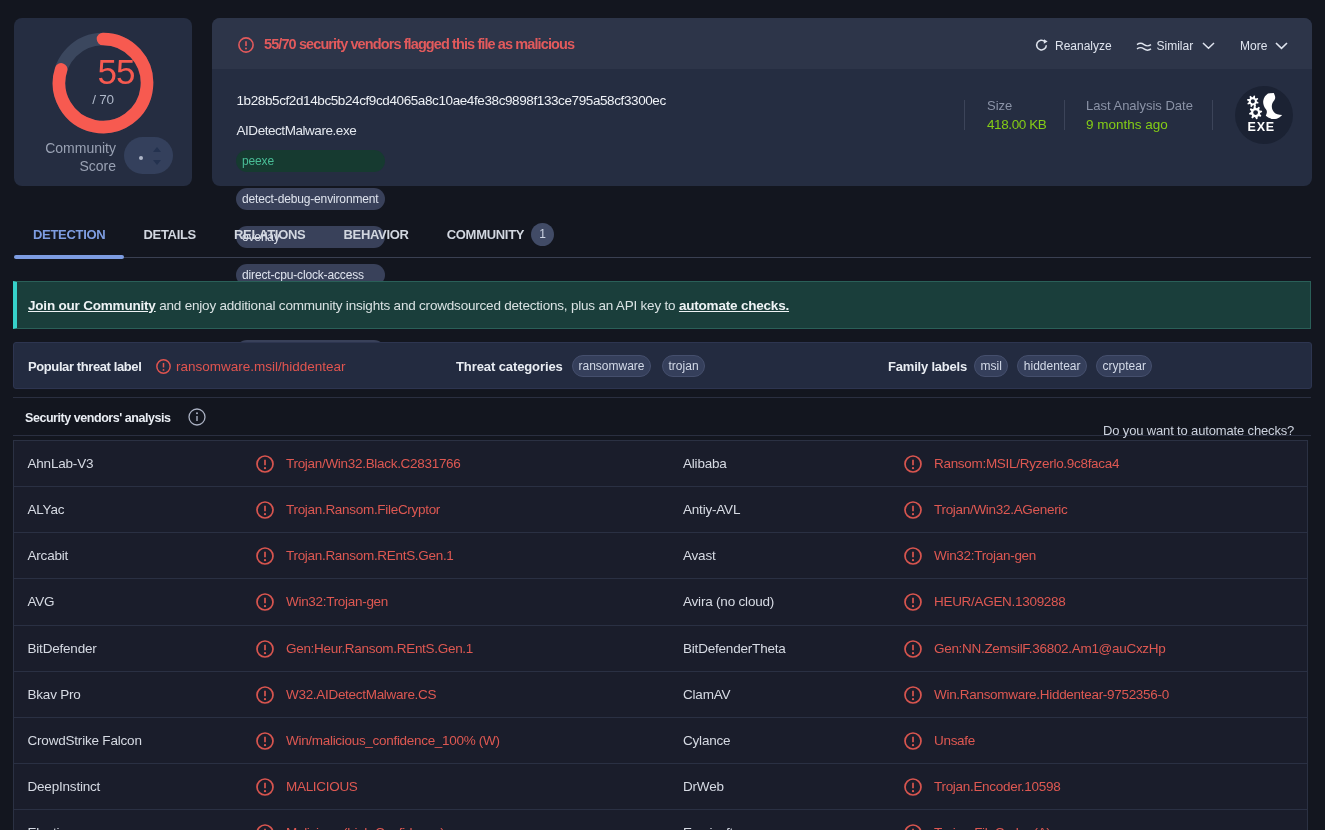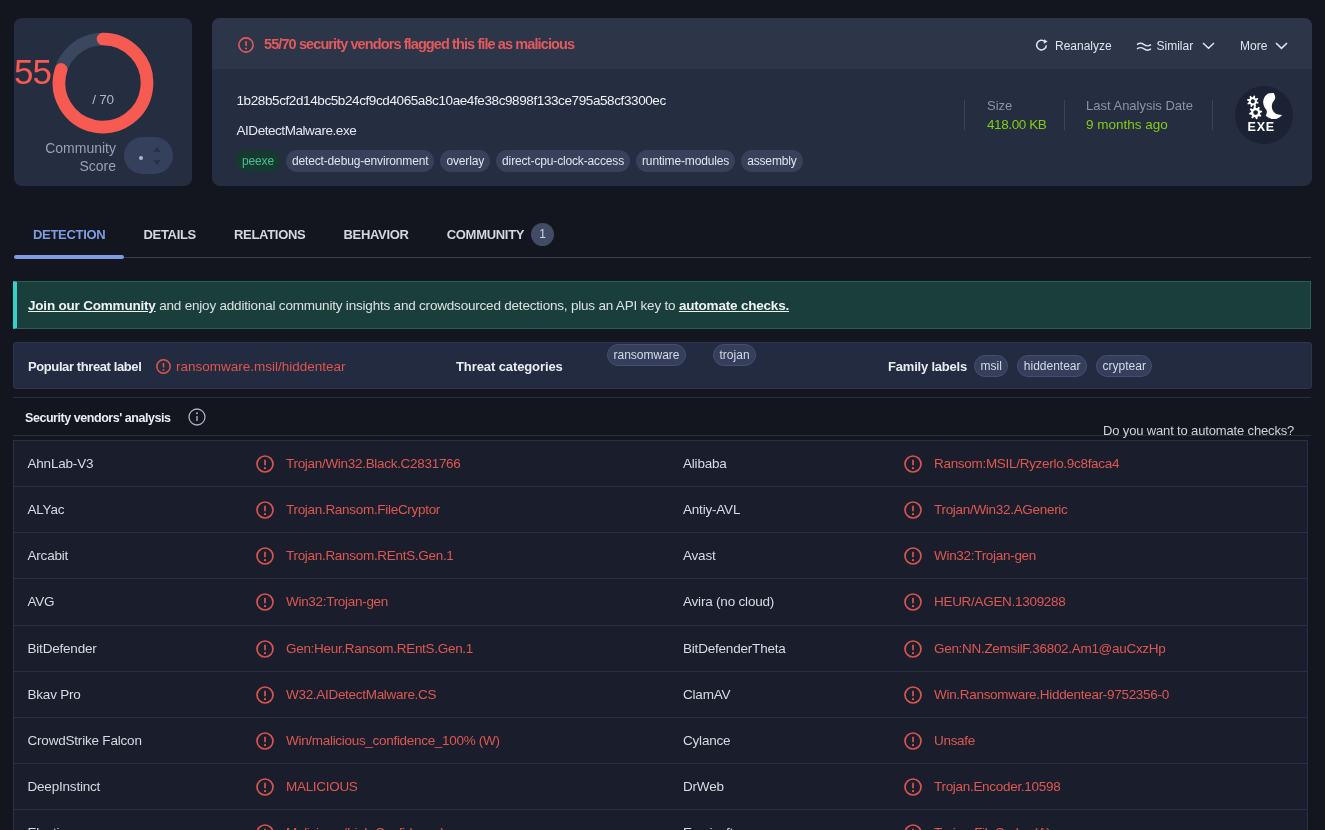--- a/index.html
+++ b/index.html
@@ -3,41 +3,41 @@
 <meta charset="utf-8">
 <style>
 * { margin:0; padding:0; box-sizing:border-box; }
 html,body { width:1325px; height:830px; background:#13161f; font-family:"Liberation Sans", sans-serif; overflow:hidden; }
 .abs { position:absolute; }
 body { position:relative; }
 
 
 #scoreCard { left:14px; top:18px; width:178px; height:168px; background:#252d41; border-radius:8px; }
 #gauge { left:51px; top:30.5px; }
-#gNum { left:14px; top:51.5px; width:204px; text-align:left; font-size:35px; color:#f75a50; letter-spacing:-1px;}
+#gNum { left:14px; top:51.5px; width:204px; text-align:center; font-size:35px; color:#f75a50; letter-spacing:-1px;}
 #gDen { left:14px; top:92px; width:178px; text-align:center; font-size:13.5px; color:#aeb7c8; letter-spacing:-0.3px; }
 #commLabel { left:30px; top:139px; width:86px; text-align:right; font-size:14px; line-height:18px; color:#99a1b3; }
 #votePill { left:123.5px; top:137px; width:49px; height:37px; background:#34405c; border-radius:19px; }
 #voteDot { left:139px; top:156px; width:4px; height:4px; border-radius:2px; background:#aeb6c8; }
 .caret { width:0; height:0; border-left:4.5px solid transparent; border-right:4.5px solid transparent; }
 #caretUp { left:153px; top:146.5px; border-bottom:5.5px solid #24324f; }
 #caretDn { left:153px; top:160px; border-top:5.5px solid #24324f; }
 
 
 #headCard { left:211.5px; top:18px; width:1100px; height:168px; background:#252d41; border-radius:8px; }
 #alertStrip { left:211.5px; top:18px; width:1100px; height:51px; background:#2d3549; border-radius:8px 8px 0 0; }
 #alertTxt { left:264px; top:35.5px; font-size:14.5px; font-weight:bold; color:#e25a5c; letter-spacing:-0.9px; }
 #alertIcon { left:238px; top:37px; }
 .hbtn { top:38.5px; font-size:12px; color:#dfe4ee; }
 #reanTxt { left:1055px; }
 #simTxt { left:1156.5px; }
 #moreTxt { left:1240px; }
 #hash { left:236.5px; top:93px; font-size:13.5px; color:#eef1f6; letter-spacing:-0.4px; }
 #fname { left:236.5px; top:123px; font-size:13.5px; color:#e4e8ef; letter-spacing:-0.45px; }
-#tags { left:236px; top:150px; display:flex; gap:6px; }
+#tags { left:236px; top:150px; display:flex; gap:16px;flex-direction:column; }
 .tag { height:22px; line-height:22px; padding:0 6px; border-radius:11px; background:#39415a; color:#dee3ed; font-size:12px; letter-spacing:-0.15px; }
 .tag.green { background:#163a30; color:#49bd96; }
 .vdiv { top:100px; width:1px; height:30px; background:#3c4459; }
 #metaSize { left:987px; top:98px; }
 #metaDate { left:1086px; top:98px; }
 .metaLab { font-size:13px; color:#8b93a7; }
 .metaVal { font-size:13.5px; color:#84cc16; margin-top:4px; letter-spacing:-0.4px; }
 #exeBadge { left:1235px; top:86px; width:58px; height:58px; border-radius:50%; background:#1b2233; }
 
 
@@ -55,21 +55,21 @@
 
 
 #threatRow { left:13px; top:342px; width:1299px; height:47px; background:#232b40; border:1px solid #2d3550; border-radius:3px; }
 .tlab { font-weight:bold; font-size:13px; color:#e9edf3; }
 #ptl { left:28px; top:359px; letter-spacing:-0.4px; }
 #ptlIcon { left:156px; top:358.5px; }
 #ptlTxt { left:176px; top:359px; font-size:13.5px; color:#e0544f; }
 #tcat { left:456px; top:359px; letter-spacing:-0.1px; }
 #flab { left:888px; top:359px; letter-spacing:-0.2px; }
 .pill { height:22px; line-height:20px; padding:0 5.5px; border-radius:11px; background:#353f5b; border:1px solid #454f6d; color:#d3dae8; font-size:12px; display:inline-block; }
-#tcatPills { left:572px; top:344px; display:flex; gap:27px;margin-left:35px; }
+#tcatPills { left:572px; top:355px; display:flex; gap:11px; }
 #flabPills { left:974px; top:355px; display:flex; gap:9px; }
 
 
 #svaLine1 { left:13px; top:397px; width:1298px; height:1px; background:#2a2f40; }
 #svaLine2 { left:13px; top:434.5px; width:1298px; height:1px; background:#2a2f40; }
 #svaTitle { left:25px; top:410.5px; font-size:12.5px; font-weight:bold; color:#e9edf3; letter-spacing:-0.45px; }
 #svaInfo { left:188px; top:408px; }
 #autoq { left:1103px; top:411px; font-size:13px; color:#ccd2de; letter-spacing:-0.15px;margin-top:12px; }
 
 

